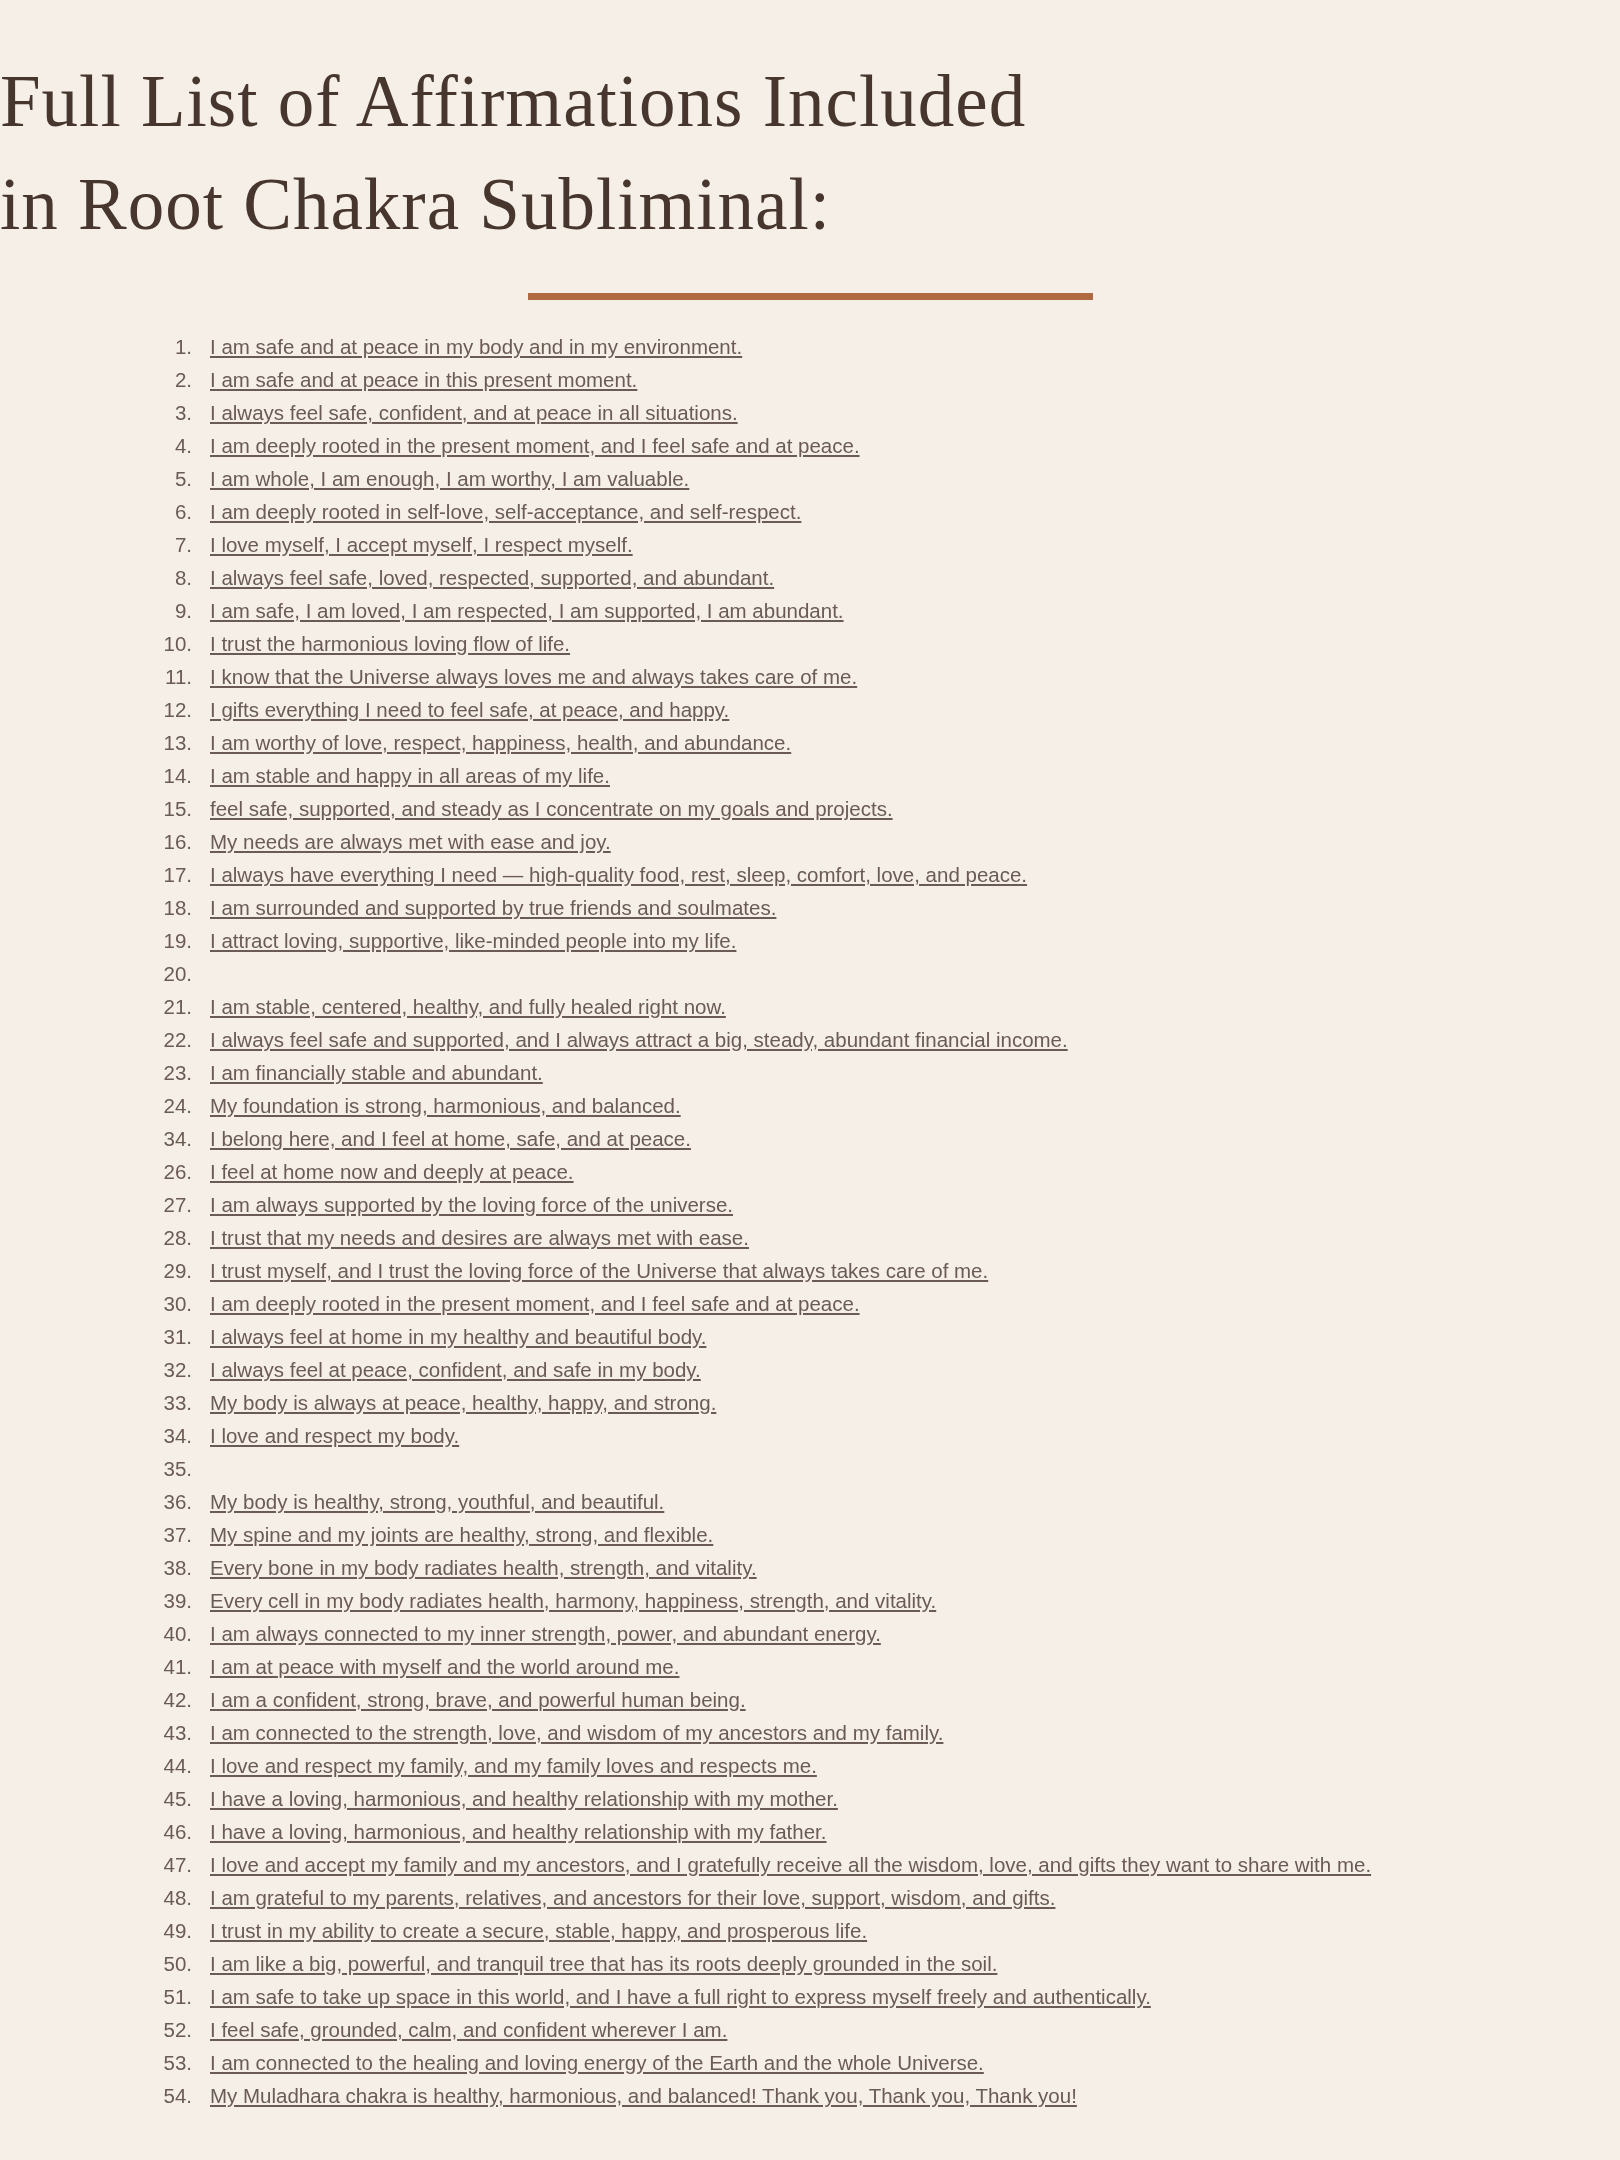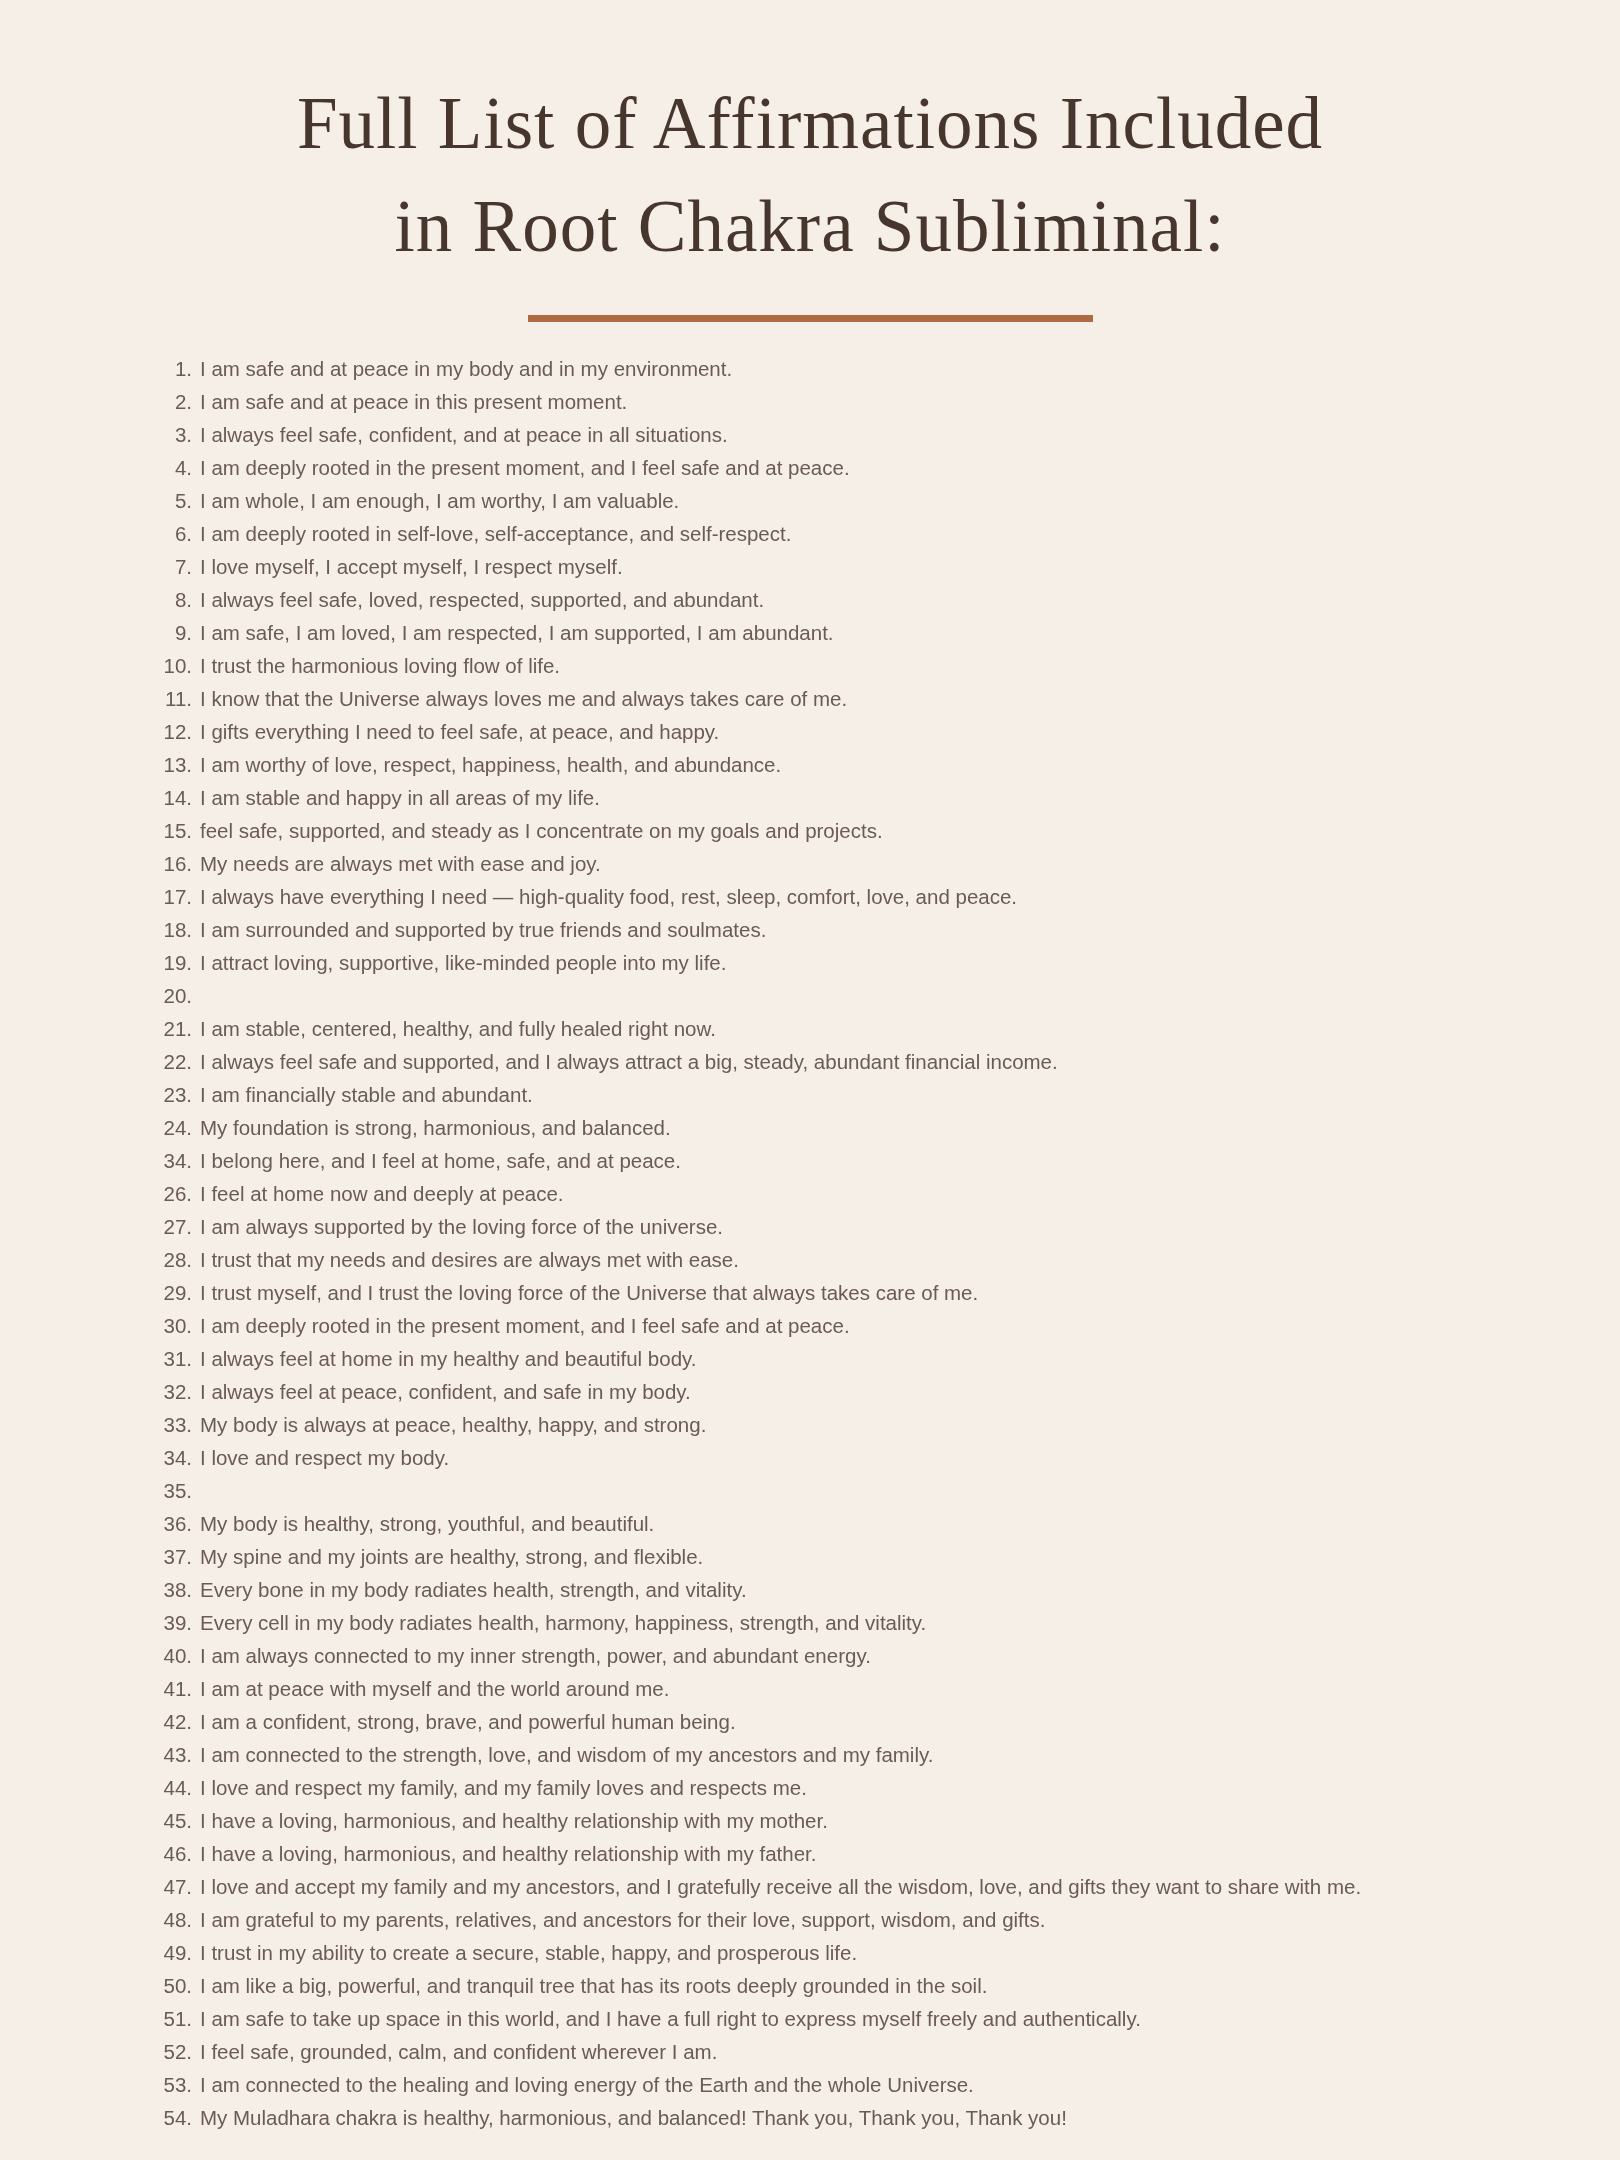--- a/index.html
+++ b/index.html
@@ -15,22 +15,21 @@
     font-family:"Liberation Sans", sans-serif;
   }
   .page{
     position:relative;
     width:1620px;
     height:2160px;
     background:var(--background);
     overflow:hidden;
   }
   .header{
-    padding-top:72px;
-    text-align:center;
+    padding-top:50px;
   }
   .title{
     margin:0;
     font-family:"Liberation Serif", "DejaVu Serif", serif;
     font-weight:400;
     font-size:73px;
     line-height:103px;
     letter-spacing:1px;
     color:var(--title);
   }
@@ -51,22 +50,23 @@
     display:flex;
     align-items:baseline;
   }
   .num{
     flex:0 0 auto;
     width:47px;
     text-align:right;
     white-space:nowrap;
   }
   .text{
-    margin-left:8px;
+    margin-left:18px;
     white-space:nowrap;
+    text-decoration:underline;
   }
 </style>
 </head>
 <body>
 
 <div class="page">
   <header class="header">
     <h1 class="title">
       <span class="title-line">Full List of Affirmations Included</span>
       <span class="title-line">in Root Chakra Subliminal:</span>

